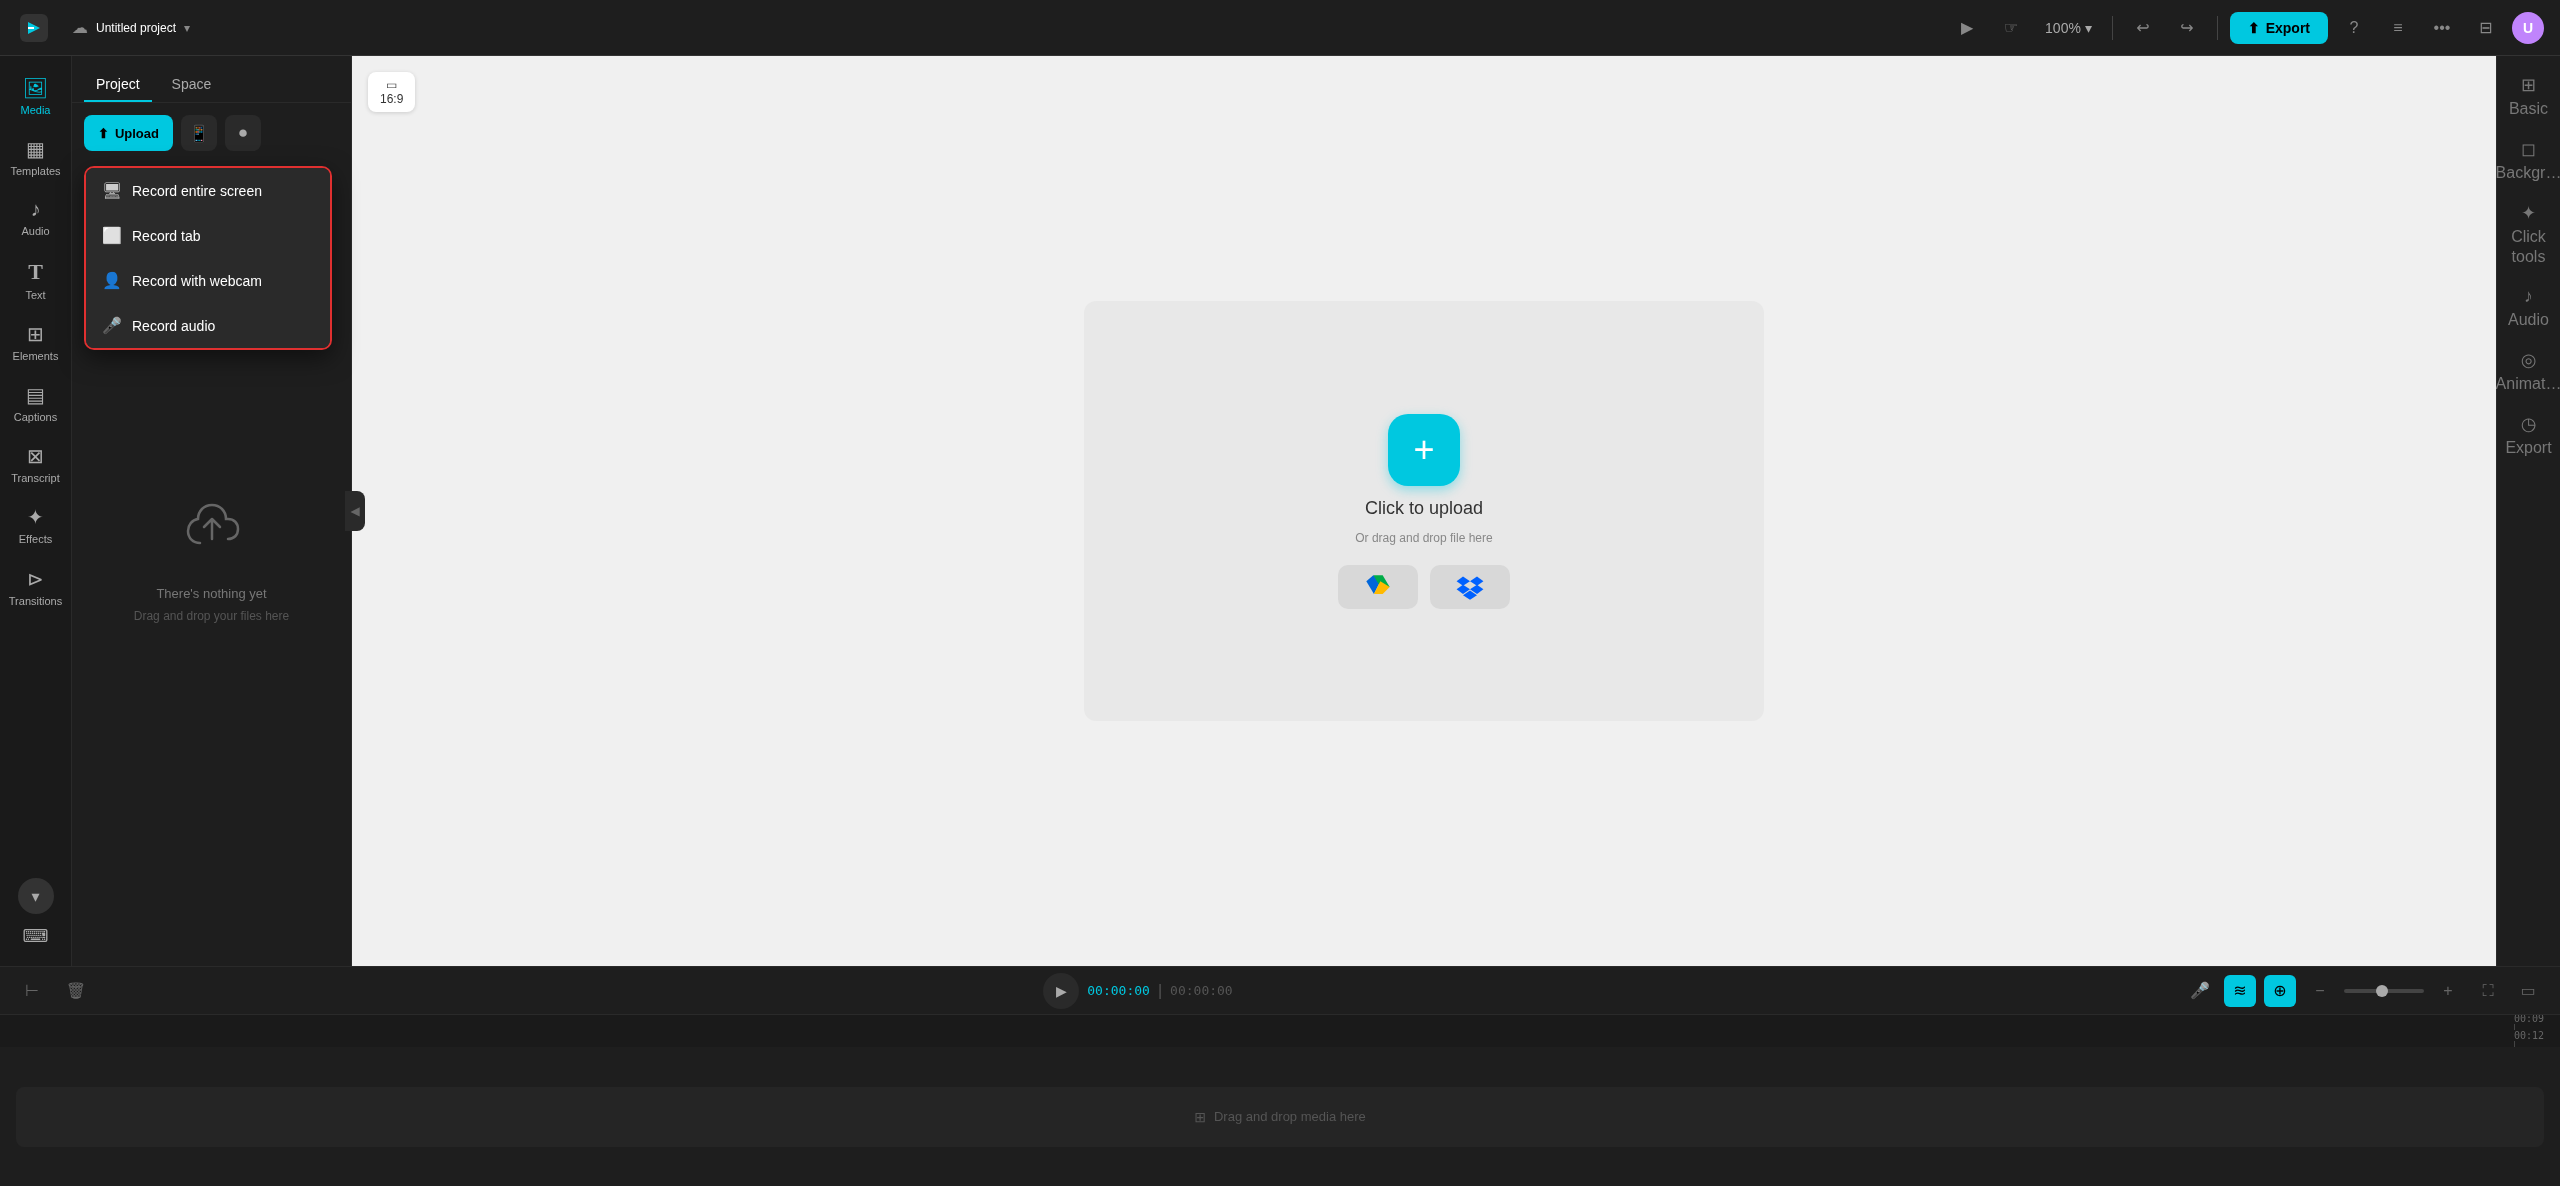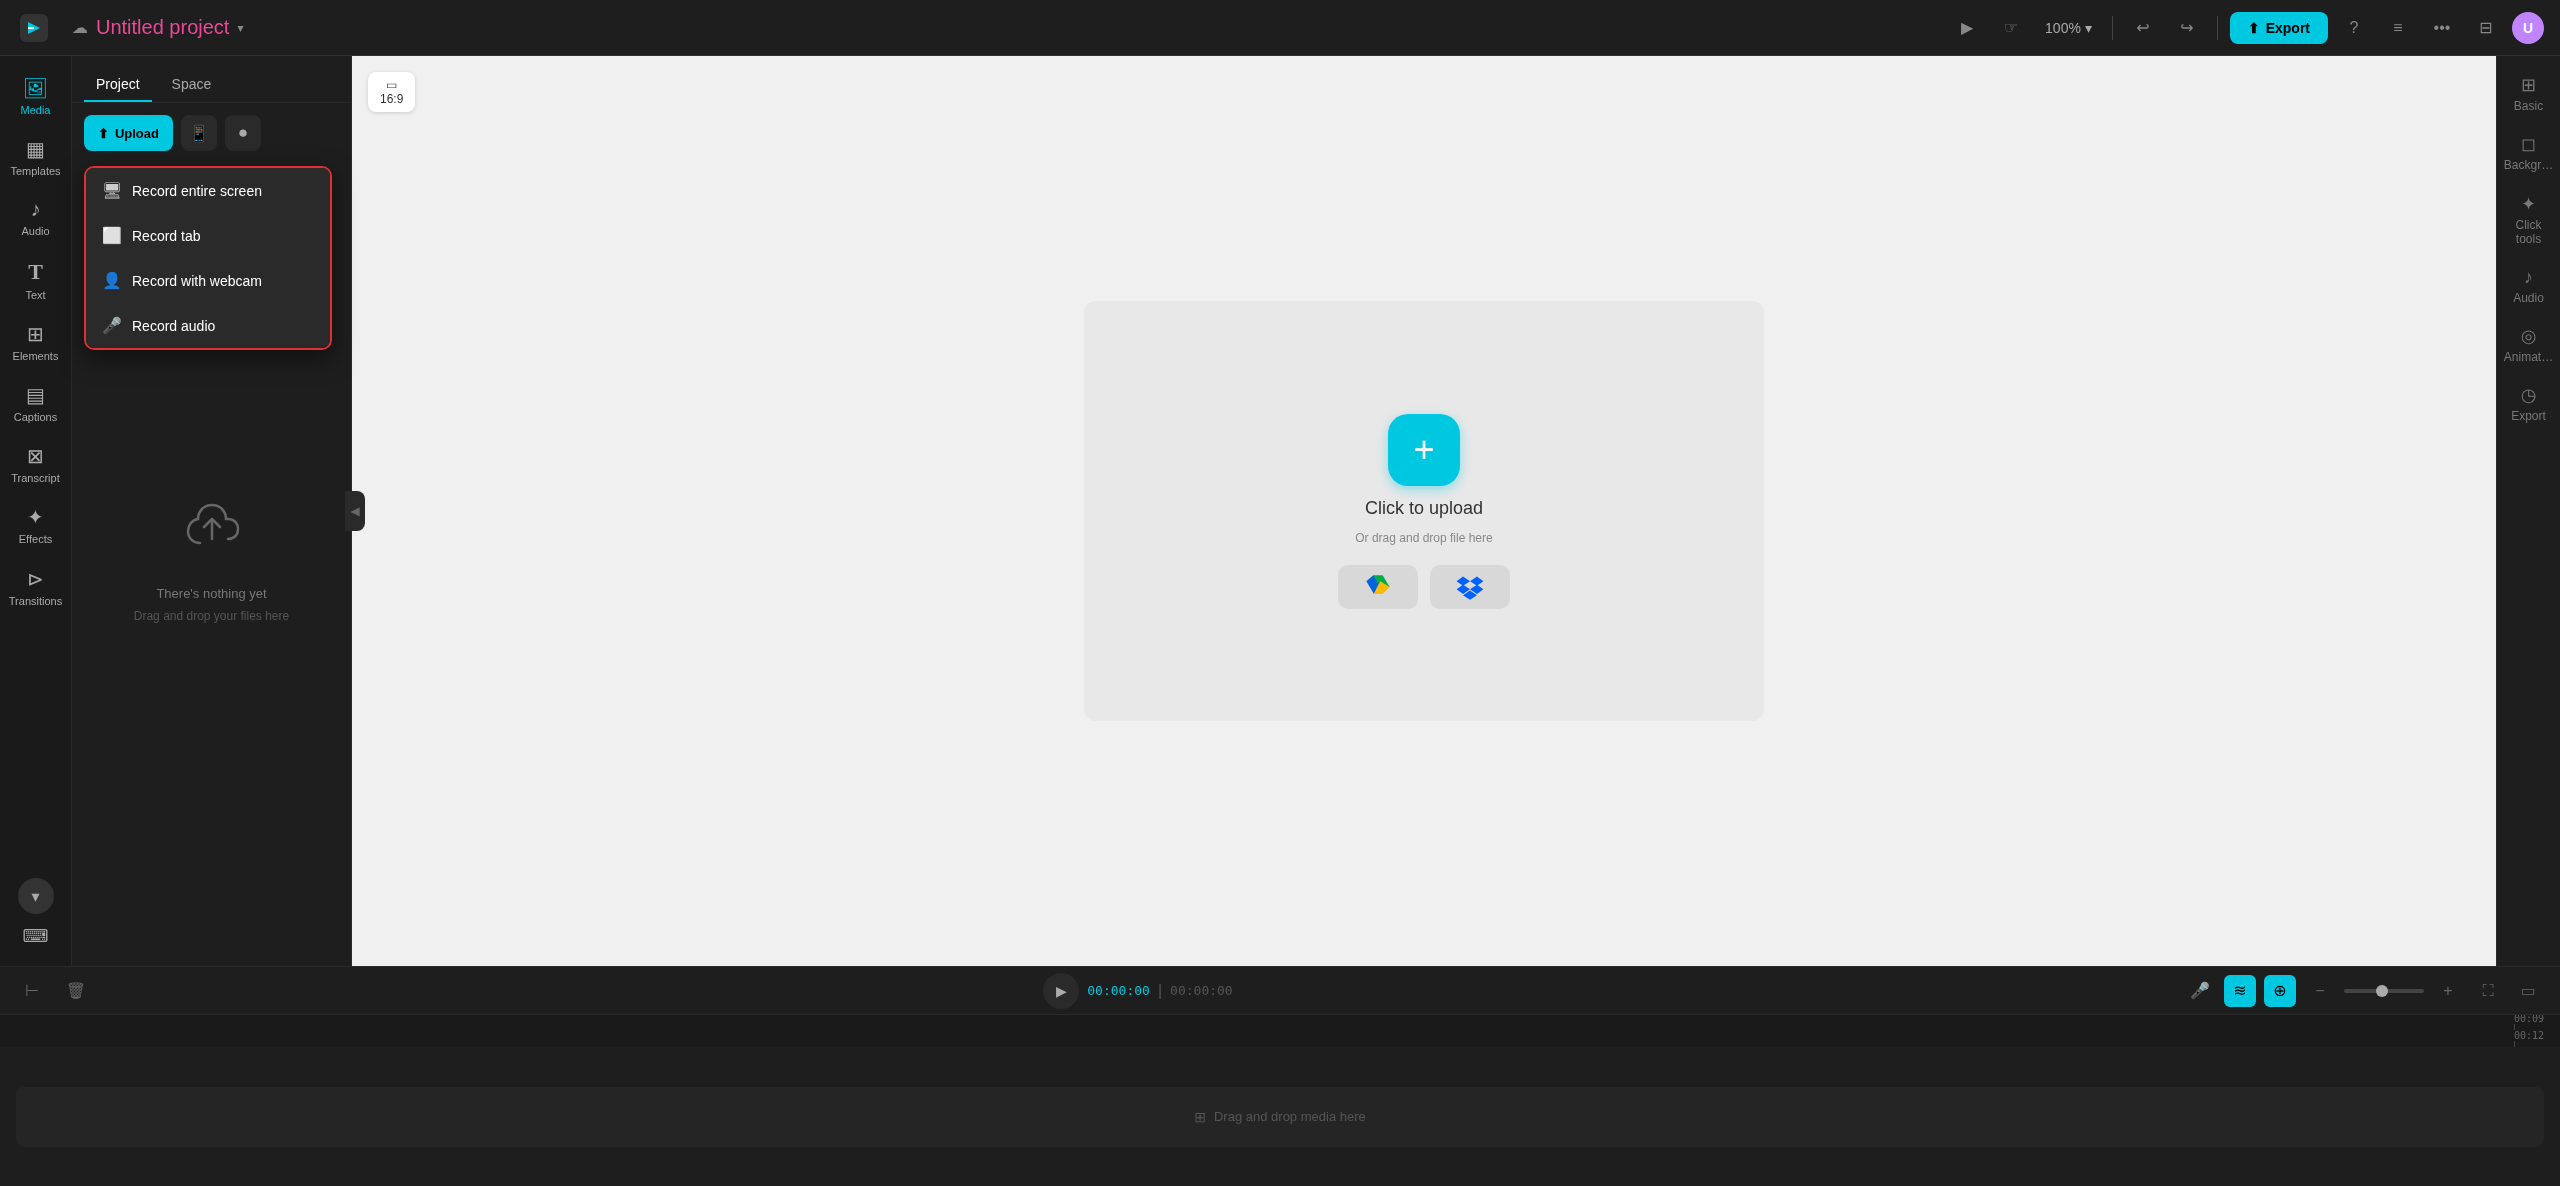--- a/index.html
+++ b/index.html
@@ -22,21 +22,21 @@
       display: flex; align-items: center; justify-content: center;
       margin-right: 8px;
     }
     .topbar-logo svg { width: 28px; height: 28px; }
     .topbar-project {
       display: flex; align-items: center; gap: 8px;
       color: #aaa;
     }
     .topbar-project .cloud-icon { color: #888; font-size: 16px; }
     .topbar-project-name {
-      font-size: 20px; font-weight: 500; color: #ec4899;
+      font-size: 12px; font-weight: 500; color: #ffffff;
     }
     .topbar-project .chevron { color: #888; font-size: 12px; }
     .topbar-spacer { flex: 1; }
     .topbar-controls {
       display: flex; align-items: center; gap: 8px;
     }
     .topbar-btn-icon {
       width: 36px; height: 36px;
       background: transparent;
       border: none; color: #888;
@@ -332,21 +332,21 @@
       flex-direction: column;
       align-items: center;
       gap: 3px;
       padding: 6px;
       border-radius: 8px;
       cursor: pointer;
       width: 56px;
       color: #777;
     }
     .right-sidebar-icon { font-size: 18px; }
-    .right-sidebar-label { font-size: 12px; text-align: center; line-height: 1.2; }
+    .right-sidebar-label { font-size: 16px; text-align: center; line-height: 1.2; }
 
     
     .timeline-area {
       height: 220px;
       background: #1e1e1e;
       border-top: 1px solid #2a2a2a;
       display: flex;
       flex-direction: column;
       flex-shrink: 0;
     }

